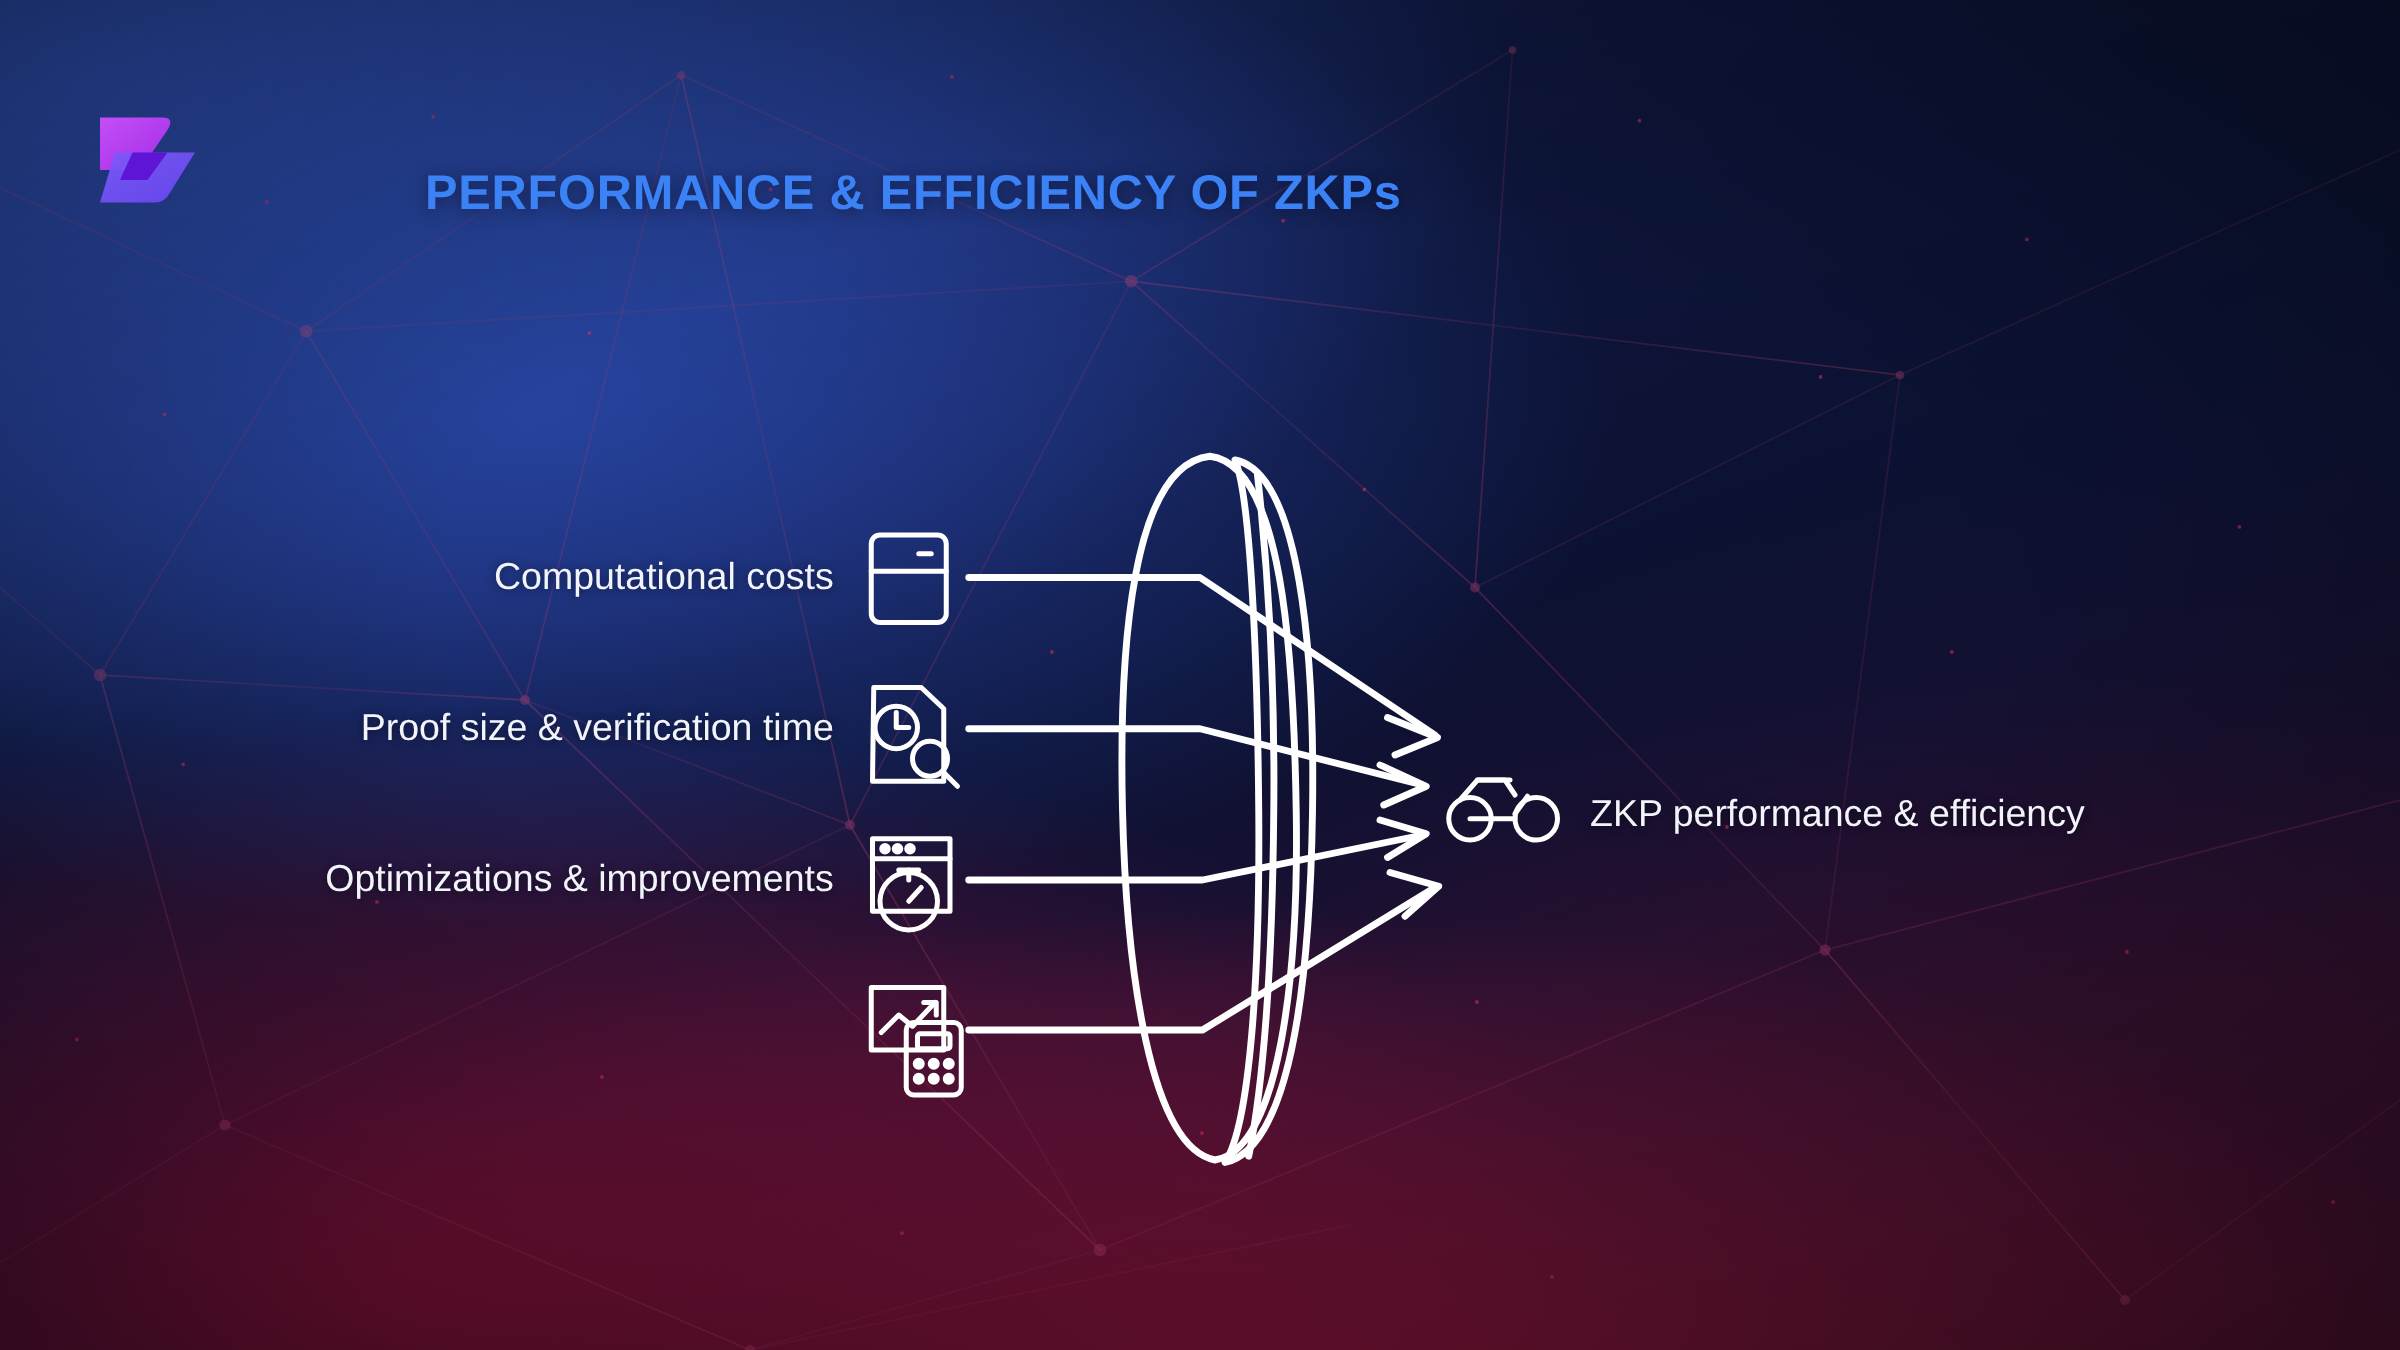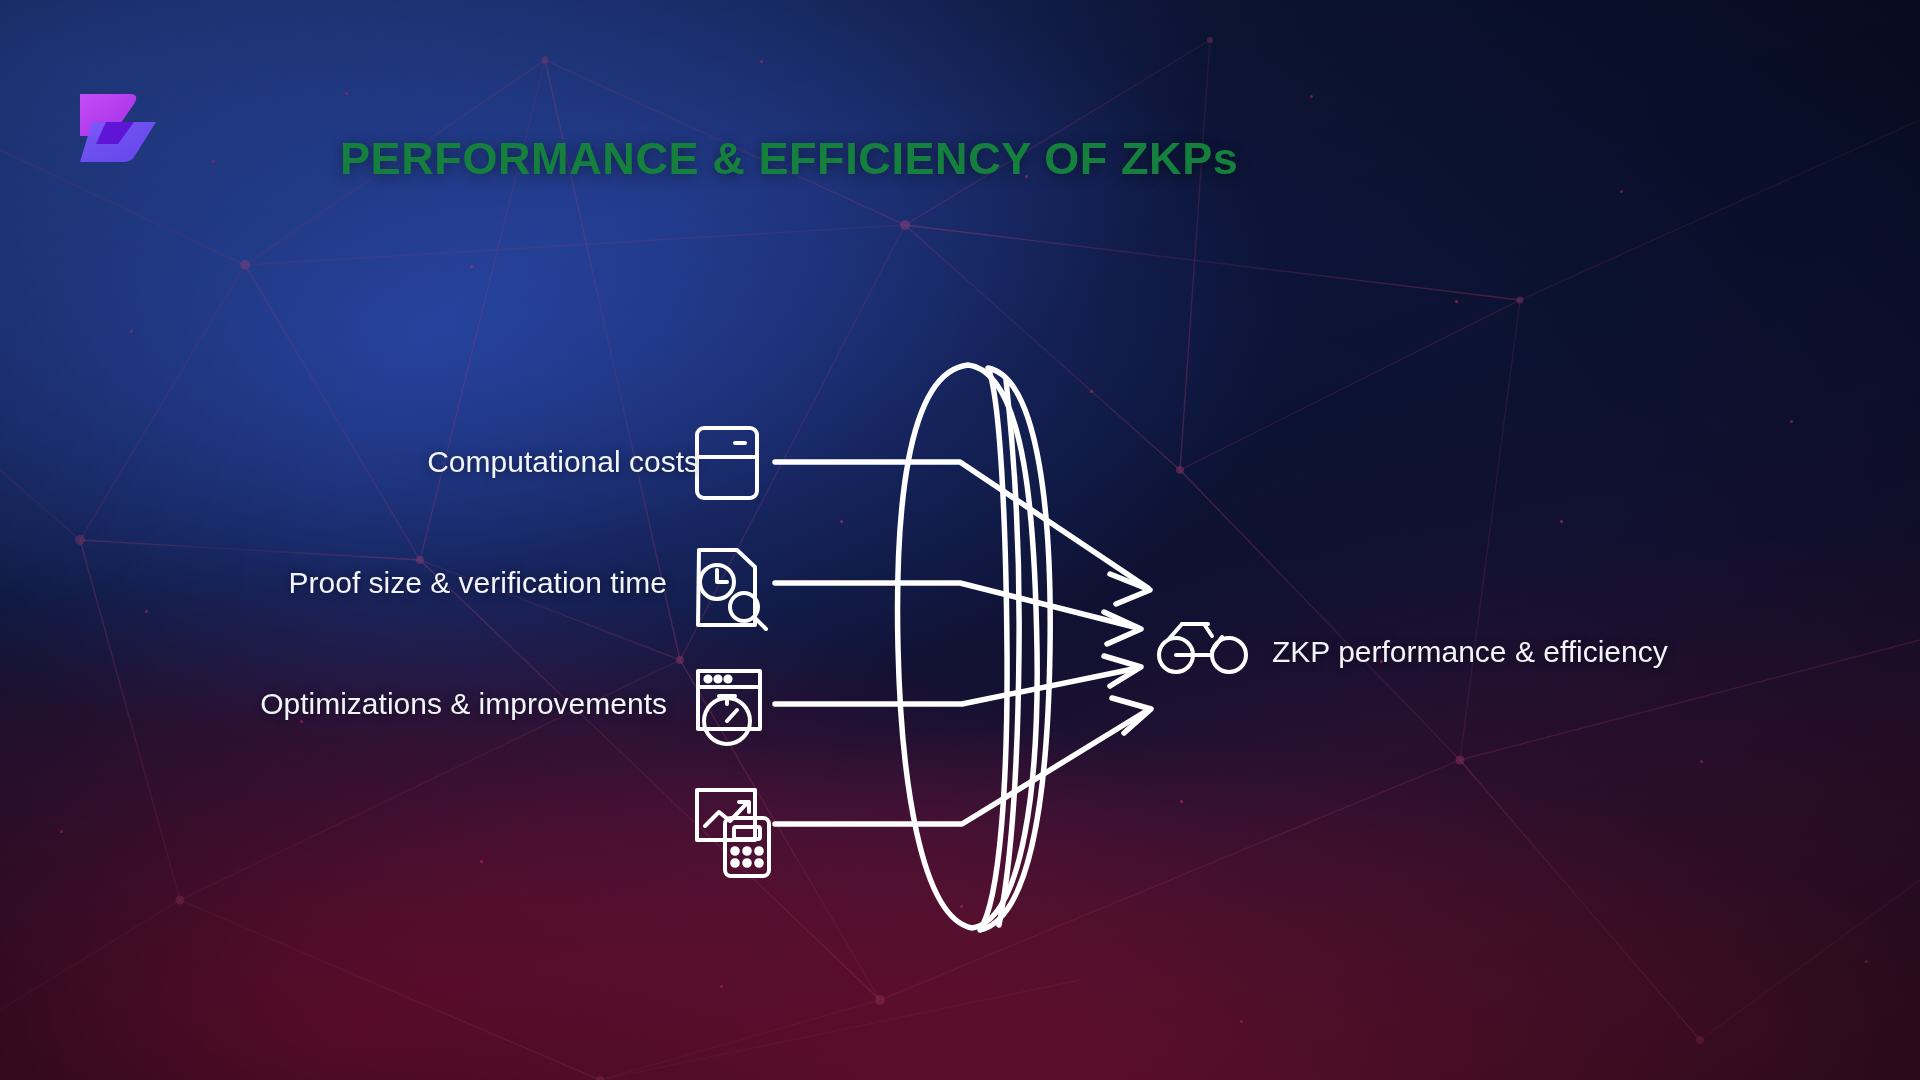--- a/index.html
+++ b/index.html
@@ -42,24 +42,24 @@
     opacity: .55;
   }
 
   
   .logo { position: absolute; left: 78px; top: 92px; width: 82px; height: 72px; }
 
   
   .title {
     position: absolute;
     left: 340px; top: 133px;
-    font-size: 45px;
+    font-size: 39px;
     font-weight: bold;
     letter-spacing: 0.6px;
-    color: #15803d;
+    color: #3b82f6;
     white-space: nowrap;
     text-shadow: 0 2px 14px rgba(0,0,0,.45);
   }
 
   
   .diagram { position: absolute; inset: 0; }
 
   
   .lbl {
     position: absolute;
@@ -253,19 +253,19 @@
         <circle cx="1176" cy="655" r="17"></circle>
         <circle cx="1229" cy="655" r="17"></circle>
         <path d="M1176 655 h36"></path>
         <path d="M1168 640 l14 -16 h22 l8 12"></path>
         <path d="M1182 624 h26"></path>
         <path d="M1212 651 l10 -14"></path>
       </g>
     </g>
   </svg>
 
-  <div class="lbl left" style="left:667px; top:462px;margin-left:32px;">Computational costs</div>
+  <div class="lbl left" style="left:667px; top:462px;">Computational costs</div>
   <div class="lbl left" style="left:667px; top:583px;">Proof size &amp; verification time</div>
   <div class="lbl left" style="left:667px; top:704px;">Optimizations &amp; improvements</div>
 
   <div class="lbl right" style="left:1272px; top:652px;">ZKP performance &amp; efficiency</div>
 
 </div>
 
 </body></html>

